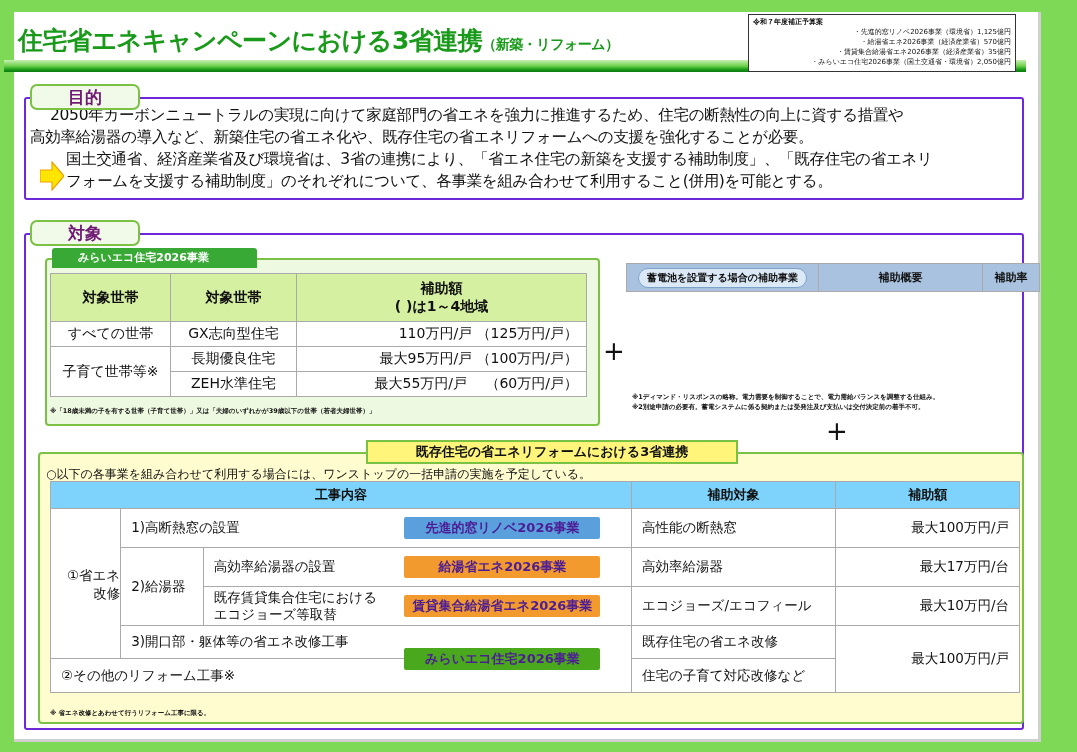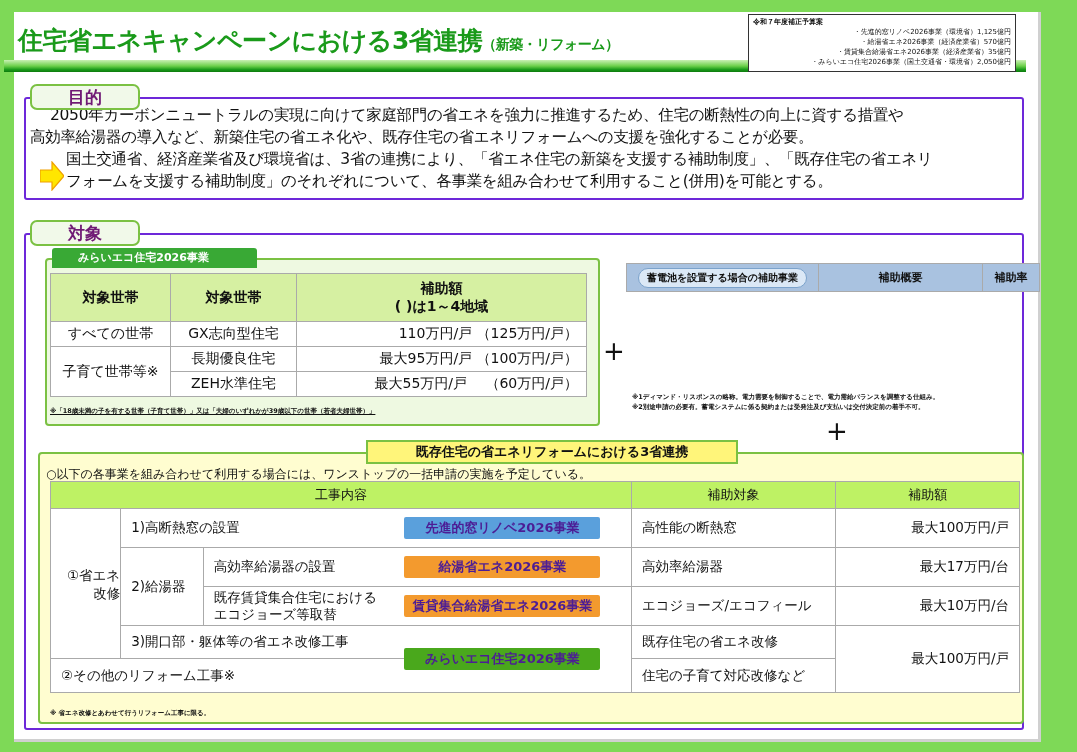--- a/index.html
+++ b/index.html
@@ -25,36 +25,36 @@
   .target-tag { left: 30px; top: 220px; width: 110px; height: 26px; line-height: 22px; }
 
   .mirai-box { position: absolute; left: 45px; top: 258px; width: 555px; height: 168px; border: 2px solid #7bc143; border-radius: 4px; background: #eef9e1; }
   .mirai-tag { position: absolute; left: 52px; top: 248px; width: 205px; height: 20px; background: #39a935; color: #fff; font-size: 11px; font-weight: bold; line-height: 20px; padding-left: 26px; border-radius: 3px 3px 0 0; }
   table { border-collapse: collapse; }
   .mirai-table { position: absolute; left: 50px; top: 273px; width: 537px; font-size: 14px; }
   .mirai-table th, .mirai-table td { border: 1px solid #aaa; }
   .mirai-table th { background: #d6f0a2; height: 48px; font-weight: bold; font-size: 14px; }
   .mirai-table td { background: #fff; height: 25px; text-align: center; }
   .mirai-table td.amt { text-align: right; padding-right: 8px; }
-  .mirai-note { position: absolute; left: 50px; top: 407px; font-size: 6.5px; font-weight: bold; white-space: nowrap; text-decoration: underline; }
+  .mirai-note { position: absolute; left: 50px; top: 407px; font-size: 6.5px; font-weight: bold; white-space: nowrap; }
 
   .plus { position: absolute; font-size: 26px; font-weight: normal; line-height: 26px; }
   .bat-table { position: absolute; left: 626px; top: 263px; width: 414px; font-size: 11px; }
   .bat-table th, .bat-table td { border: 1px solid #aaa; }
   .bat-table th { background: #a9c2e0; height: 28px; font-weight: bold; font-size: 11px; }
   .bat-table td { background: #dce6f2; height: 100px; font-size: 11px; line-height: 15px; padding-left: 6px; }
   .bat-pill { display: inline-block; background: #dbe8f6; border: 1px solid #7ca3cc; border-radius: 10px; padding: 2px 8px; font-size: 10px; }
   .bat-note { position: absolute; left: 632px; top: 392px; font-size: 6.5px; line-height: 10px; white-space: nowrap; font-weight: bold; }
 
   .reno-box { position: absolute; left: 38px; top: 452px; width: 986px; height: 272px; background: #fffdd0; border: 2px solid #7bc143; border-radius: 4px; }
   .reno-tag { position: absolute; left: 366px; top: 440px; width: 372px; height: 24px; background: #fff57a; border: 2px solid #7bc143; font-size: 13px; font-weight: bold; text-align: center; line-height: 20px; }
   .reno-intro { position: absolute; left: 46px; top: 466px; font-size: 12px; white-space: nowrap; }
   .reno-table { position: absolute; left: 50px; top: 481px; width: 980px; font-size: 13.5px; }
   .reno-table th, .reno-table td { border: 1px solid #aaa; }
-  .reno-table th { background: #bef264; height: 27px; font-weight: normal; font-size: 13px; }
+  .reno-table th { background: #7dd3fc; height: 27px; font-weight: bold; font-size: 13px; }
   .reno-table td { background: #fff; height: 39px; padding-left: 10px; }
   .reno-table td.amt { text-align: right; padding-right: 10px; }
   .prog { display: inline-block; width: 196px; height: 22px; line-height: 22px; text-align: center; color: #4c1d95; font-weight: bold; font-size: 13px; border-radius: 2px; }
   .reno-note { position: absolute; left: 50px; top: 709px; font-size: 6.5px; font-weight: bold; white-space: nowrap; }
 </style>
 </head>
 <body>
 
 <div class="page"></div>
 

